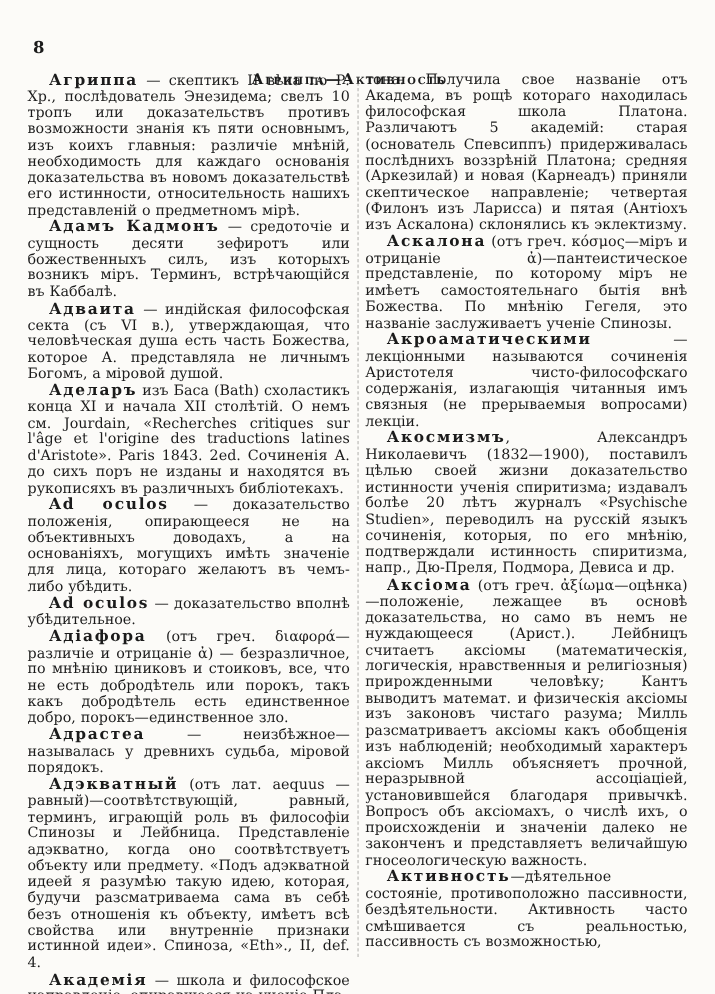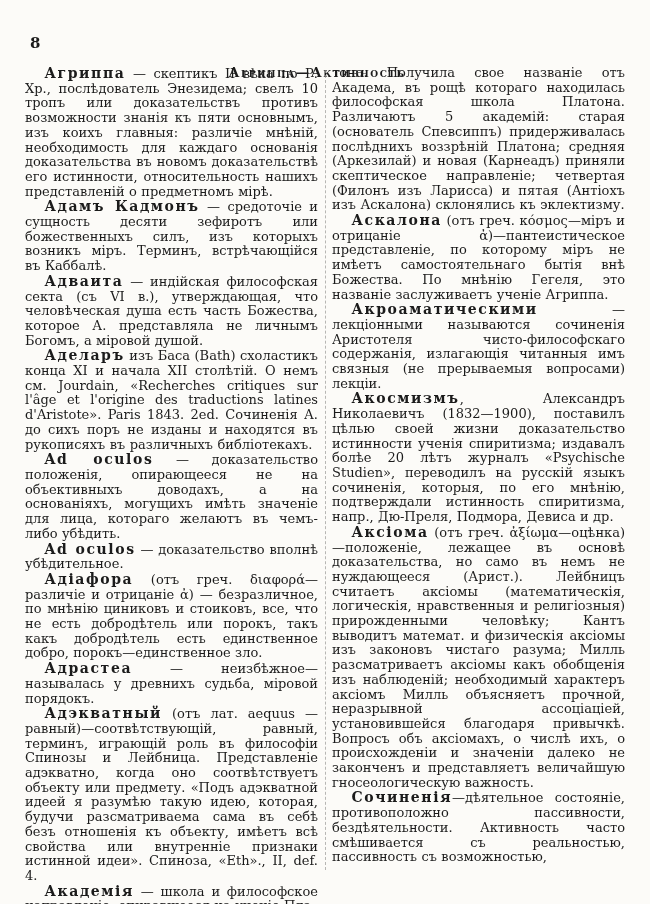--- a/index.html
+++ b/index.html
@@ -106,21 +106,21 @@
       <p class="entry"><span class="term">Ad oculos</span><span> — доказательство положенія, опирающееся не на объективныхъ доводахъ, а на основаніяхъ, могущихъ имѣть значеніе для лица, котораго желаютъ въ чемъ-либо убѣдить.</span></p>
       <p class="entry"><span class="term">Ad oculos</span><span> — доказательство вполнѣ убѣдительное.</span></p>
       <p class="entry"><span class="term">Адіафора</span><span> (отъ греч. διαφορά—различіе и отрицаніе ἀ) — безразличное, по мнѣнію циниковъ и стоиковъ, все, что не есть добродѣтель или порокъ, такъ какъ добродѣтель есть единственное добро, порокъ—единственное зло.</span></p>
       <p class="entry"><span class="term">Адрастеа</span><span> — неизбѣжное—называлась у древнихъ судьба, міровой порядокъ.</span></p>
       <p class="entry"><span class="term">Адэкватный</span><span> (отъ лат. aequus — равный)—соотвѣтствующій, равный, терминъ, играющій роль въ философіи Спинозы и Лейбница. Представленіе адэкватно, когда оно соотвѣтствуетъ объекту или предмету. «Подъ адэкватной идеей я разумѣю такую идею, которая, будучи разсматриваема сама въ себѣ безъ отношенія къ объекту, имѣетъ всѣ свойства или внутренніе признаки истинной идеи». Спиноза, «Eth»., II, def. 4.</span></p>
       <p class="entry"><span class="term">Академія</span><span> — школа и философское направленіе, опиравшееся на ученіе Пла-</span></p>
     </div>
 
     <div class="col">
       <p class="entry cont"><span>тона. Получила свое названіе отъ Академа, въ рощѣ котораго находилась философская школа Платона. Различаютъ 5 академій: старая (основатель Спевсиппъ) придерживалась послѣднихъ воззрѣній Платона; средняя (Аркезилай) и новая (Карнеадъ) приняли скептическое направленіе; четвертая (Филонъ изъ Ларисса) и пятая (Антіохъ изъ Аскалона) склонялись къ эклектизму.</span></p>
-      <p class="entry"><span class="term">Аскалона</span><span> (отъ греч. κόσμος—міръ и отрицаніе ἀ)—пантеистическое представленіе, по которому міръ не имѣетъ самостоятельнаго бытія внѣ Божества. По мнѣнію Гегеля, это названіе заслуживаетъ ученіе Агриппа.</span></p>
+      <p class="entry"><span class="term">Аскалона</span><span> (отъ греч. κόσμος—міръ и отрицаніе ἀ)—пантеистическое представленіе, по которому міръ не имѣетъ самостоятельнаго бытія внѣ Божества. По мнѣнію Гегеля, это названіе заслуживаетъ ученіе Спинозы.</span></p>
       <p class="entry"><span class="term">Акроаматическими</span><span> — лекціонными называются сочиненія Аристотеля чисто-философскаго содержанія, излагающія читанныя имъ связныя (не прерываемыя вопросами) лекціи.</span></p>
       <p class="entry"><span class="term">Акосмизмъ</span><span>, Александръ Николаевичъ (1832—1900), поставилъ цѣлью своей жизни доказательство истинности ученія спиритизма; издавалъ болѣе 20 лѣтъ журналъ «Psychische Studien», переводилъ на русскій языкъ сочиненія, которыя, по его мнѣнію, подтверждали истинность спиритизма, напр., Дю-Преля, Подмора, Девиса и др.</span></p>
       <p class="entry"><span class="term">Аксіома</span><span> (отъ греч. ἀξίωμα—оцѣнка)—положеніе, лежащее въ основѣ доказательства, но само въ немъ не нуждающееся (Арист.). Лейбницъ считаетъ аксіомы (математическія, логическія, нравственныя и религіозныя) прирожденными человѣку; Кантъ выводитъ математ. и физическія аксіомы изъ законовъ чистаго разума; Милль разсматриваетъ аксіомы какъ обобщенія изъ наблюденій; необходимый характеръ аксіомъ Милль объясняетъ прочной, неразрывной ассоціаціей, установившейся благодаря привычкѣ. Вопросъ объ аксіомахъ, о числѣ ихъ, о происхожденіи и значеніи далеко не законченъ и представляетъ величайшую гносеологическую важность.</span></p>
-      <p class="entry"><span class="term">Сочиненія</span><span>—дѣятельное состояніе, противоположно пассивности, бездѣятельности. Активность часто смѣшивается съ реальностью, пассивность съ возможностью,</span></p>
+      <p class="entry"><span class="term">Активность</span><span>—дѣятельное состояніе, противоположно пассивности, бездѣятельности. Активность часто смѣшивается съ реальностью, пассивность съ возможностью,</span></p>
     </div>
   </div>
 
 </div>
 
 </body></html>

